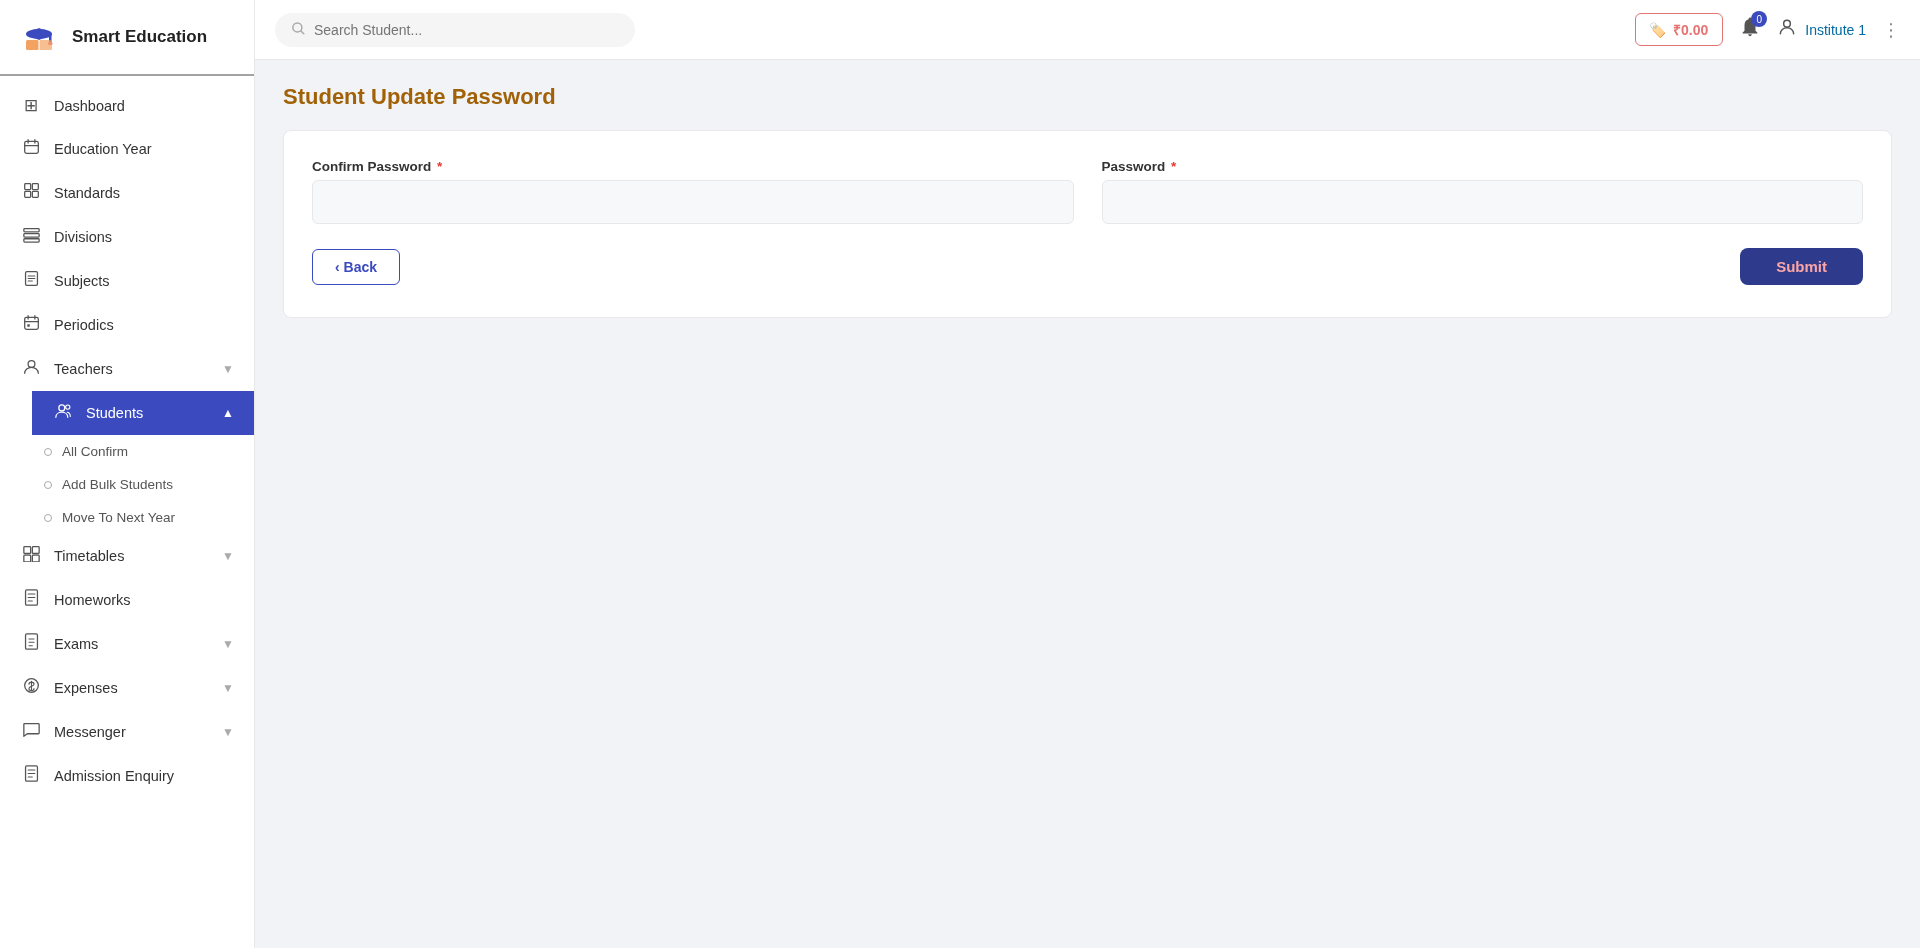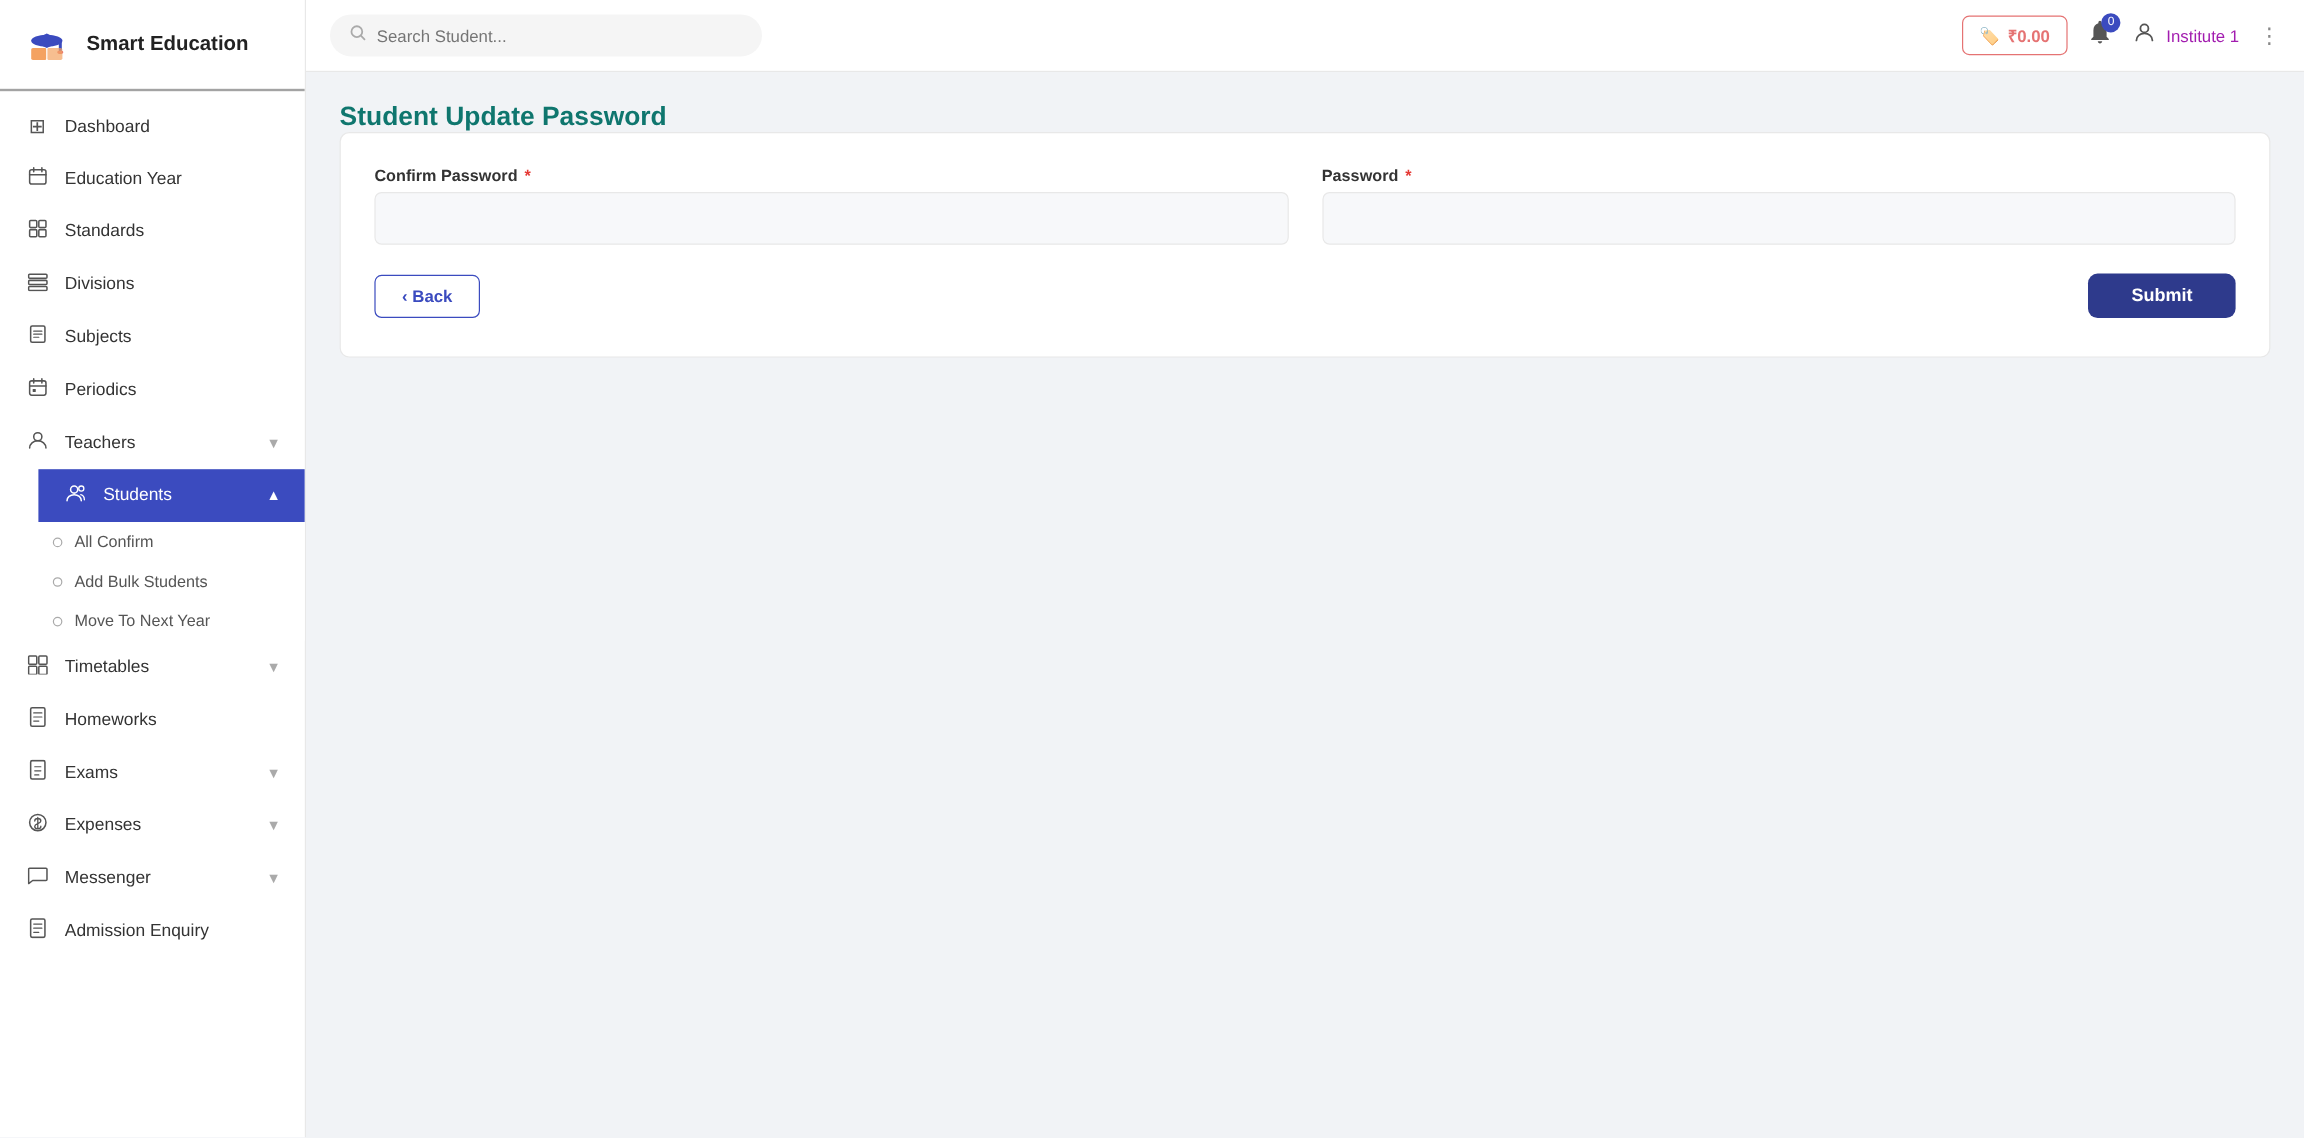--- a/index.html
+++ b/index.html
@@ -136,33 +136,34 @@
       align-items: center;
       justify-content: center;
     }
     .user-info {
       display: flex;
       align-items: center;
       gap: 8px;
       cursor: pointer;
     }
     .user-avatar { font-size: 18px; color: #555; }
-    .user-name { font-size: 14px; font-weight: 500; color: #a21caf; }
+    .user-name { font-size: 14px; font-weight: 500; color: #0369a1; }
     .more-icon { font-size: 18px; color: #888; cursor: pointer; }
 
     
     .page-body {
       flex: 1;
       overflow-y: auto;
       padding: 24px 28px;
     }
     .page-title {
       font-size: 22px;
       font-weight: 700;
-      color: #0f766e;
+      color: #a16207;
+      margin-bottom: 20px;
     }
     .card {
       background: #fff;
       border-radius: 8px;
       border: 1px solid #e8e8e8;
       padding: 28px 28px 32px 28px;
     }
     .form-row {
       display: flex;
       gap: 28px;
@@ -201,21 +202,21 @@
       background: #fff;
       color: #3b4bbf;
       font-size: 14px;
       font-weight: 600;
       cursor: pointer;
       text-align: center;
     }
     .btn-submit {
       padding: 10px 36px;
       background: #2e3a8c;
-      color: #ffffff;
+      color: #fca5a5;
       border: none;
       border-radius: 8px;
       font-size: 15px;
       font-weight: 600;
       cursor: pointer;
     }
 
     
     .sidebar::-webkit-scrollbar { width: 4px; }
     .sidebar::-webkit-scrollbar-thumb { background: #ddd; border-radius: 2px; }

